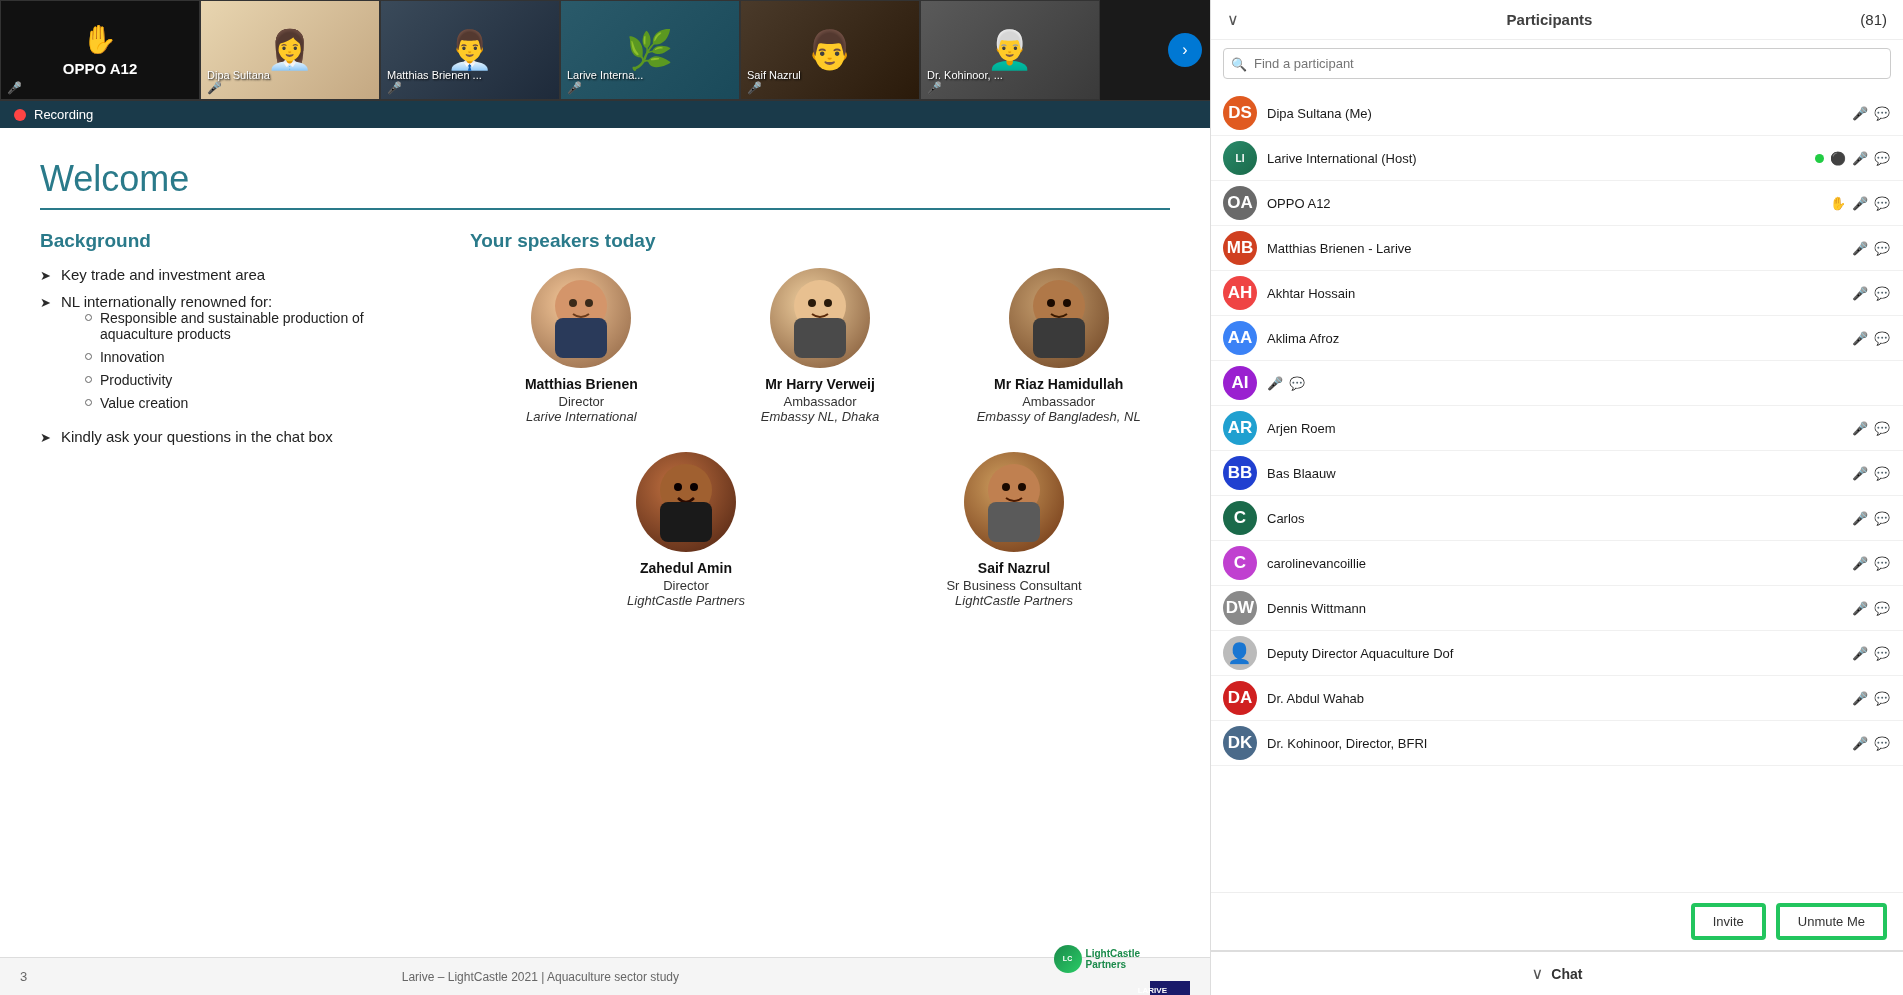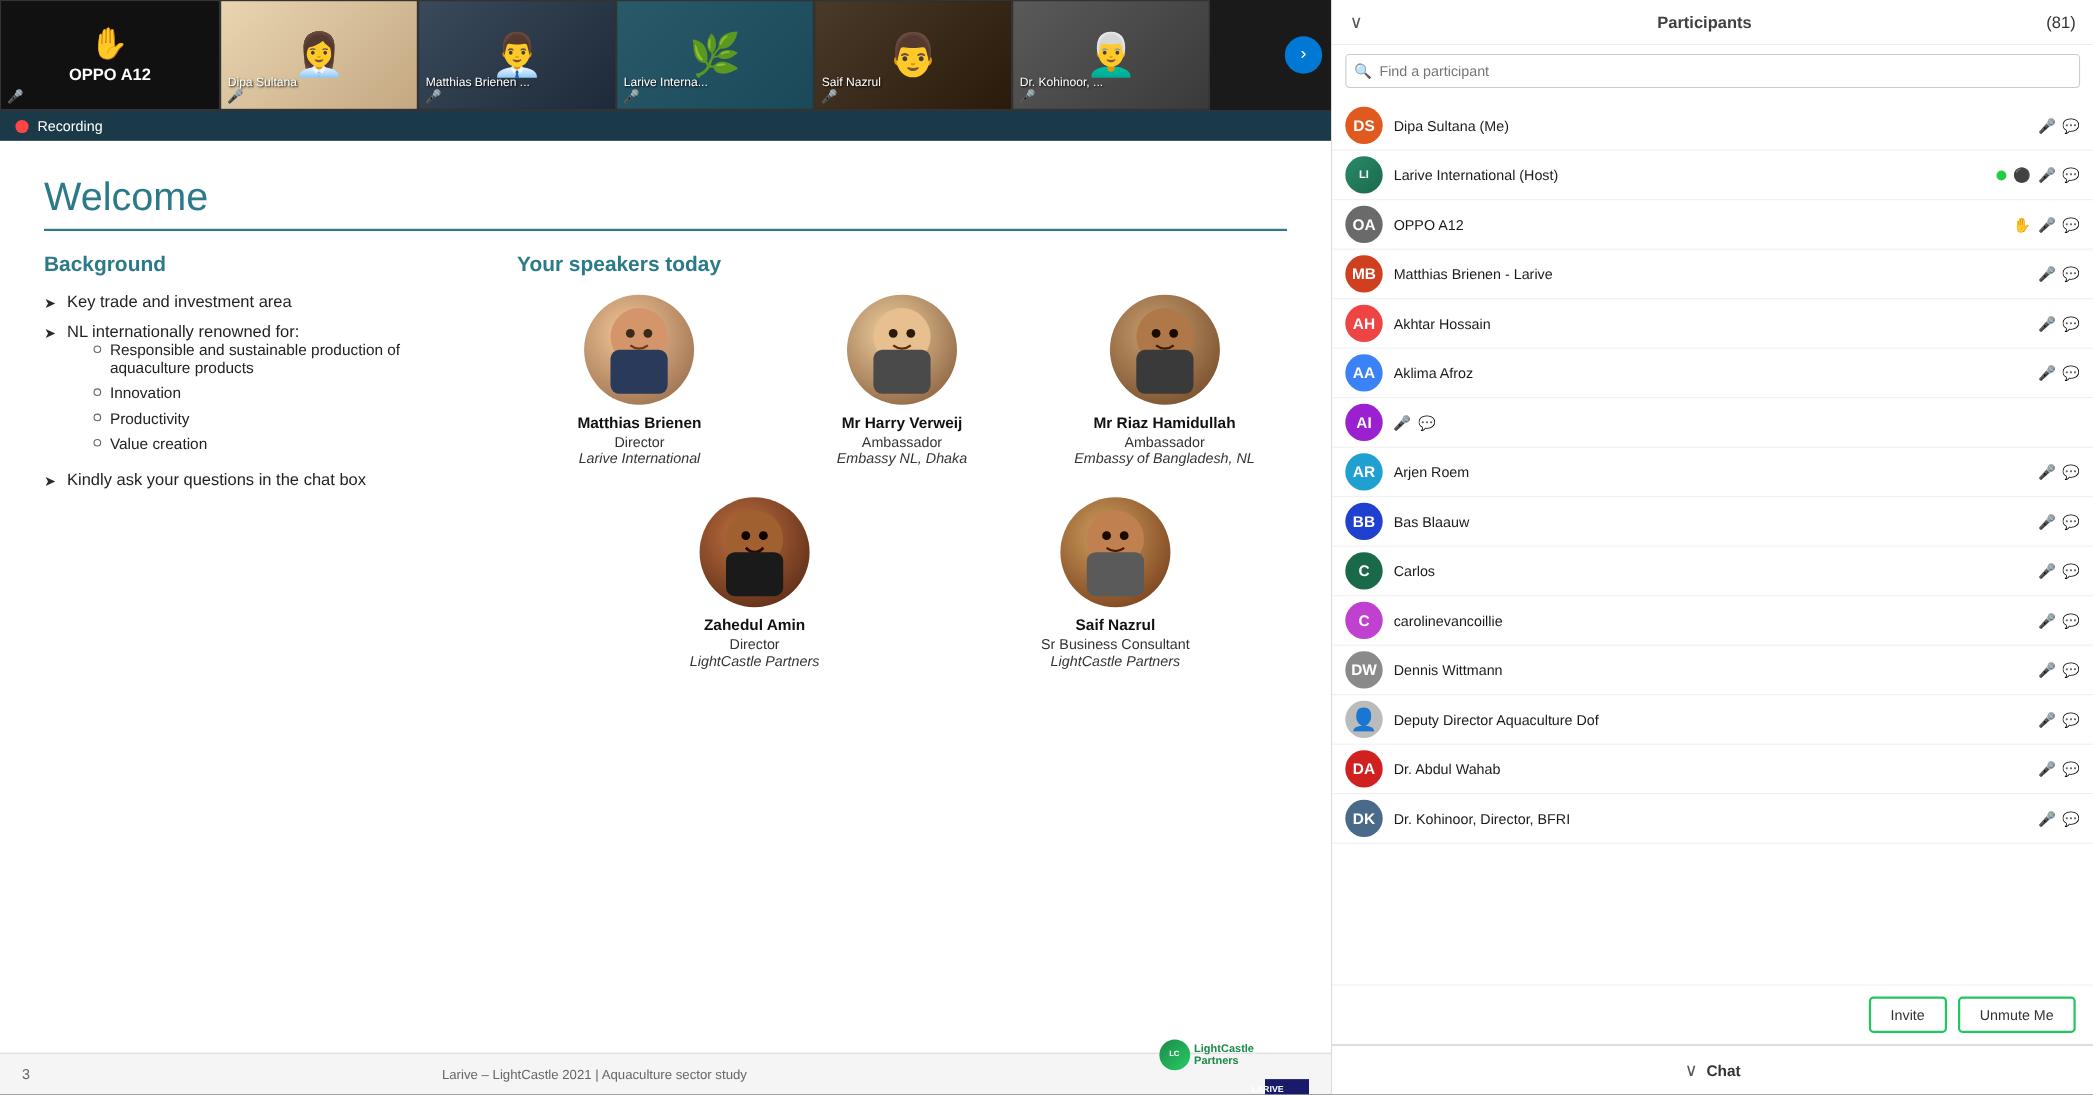--- a/index.html
+++ b/index.html
@@ -407,21 +407,21 @@
     }
 
     .participant-avatar {
       width: 34px;
       height: 34px;
       border-radius: 50%;
       display: flex;
       align-items: center;
       justify-content: center;
       color: white;
-      font-size: 14px;
+      font-size: 17px;
       font-weight: 600;
       flex-shrink: 0;
     }
 
     .av-ds { background: #e05a20; }
     .av-larive { background: #ccc; overflow: hidden; }
     .av-oa { background: #6a6a6a; }
     .av-mb { background: #d04020; }
     .av-ah { background: #ef4444; }
     .av-ak { background: #3b82f6; }
@@ -466,21 +466,21 @@
     .sidebar-footer {
       padding: 10px 16px;
       border-top: 1px solid #eee;
       display: flex;
       gap: 10px;
       justify-content: flex-end;
     }
 
     .footer-btn {
       padding: 7px 18px;
-      border: 2px solid #22c55e;
+      border: 4px solid #22c55e;
       background: white;
       border-radius: 4px;
       font-size: 13px;
       color: #333;
       cursor: pointer;
     }
 
     .sidebar-chat-section {
       border-top: 2px solid #ddd;
       padding: 12px 16px;

